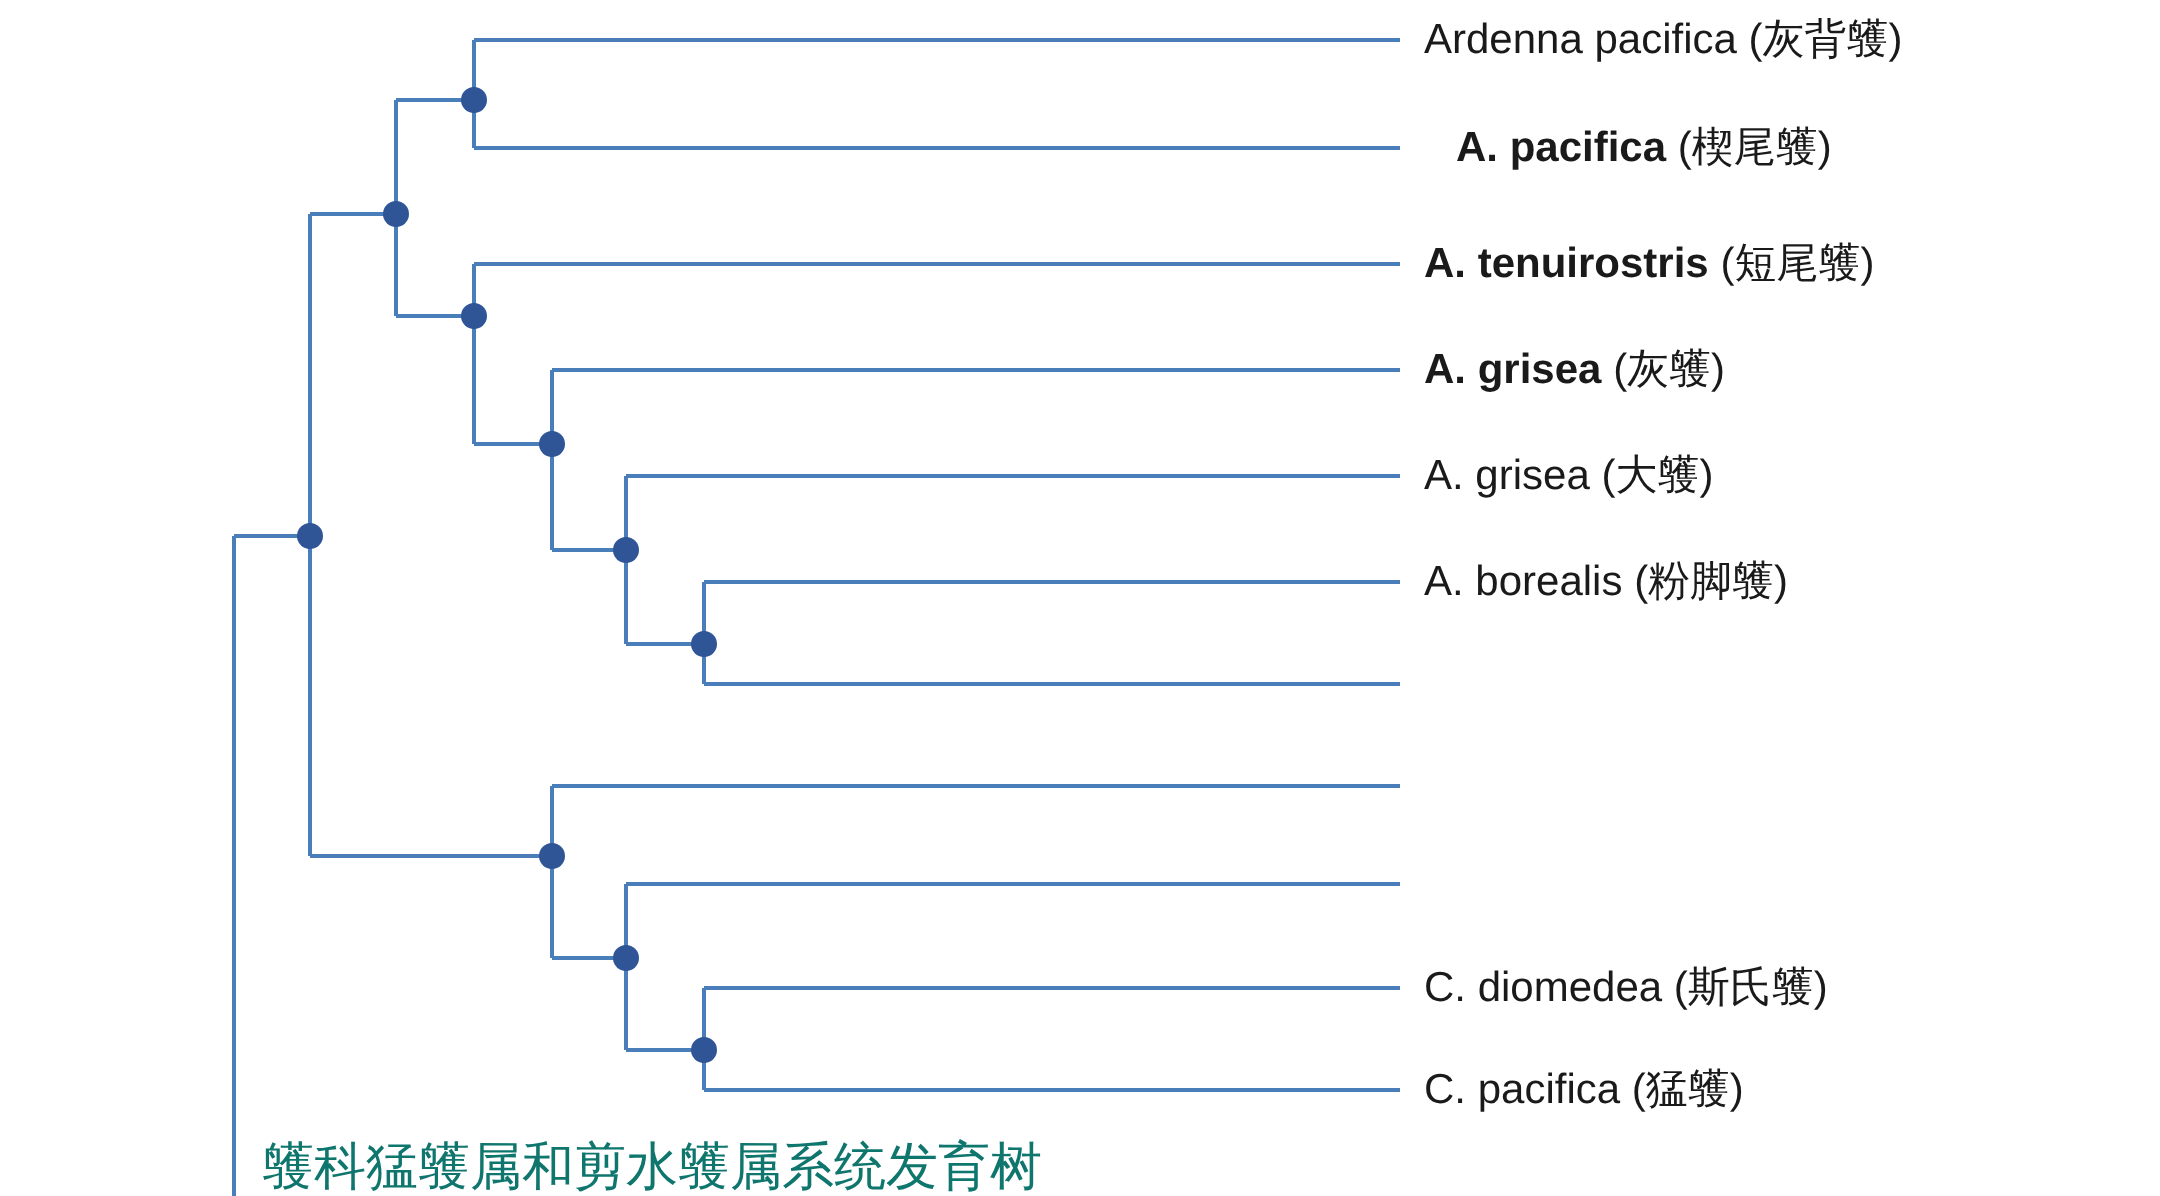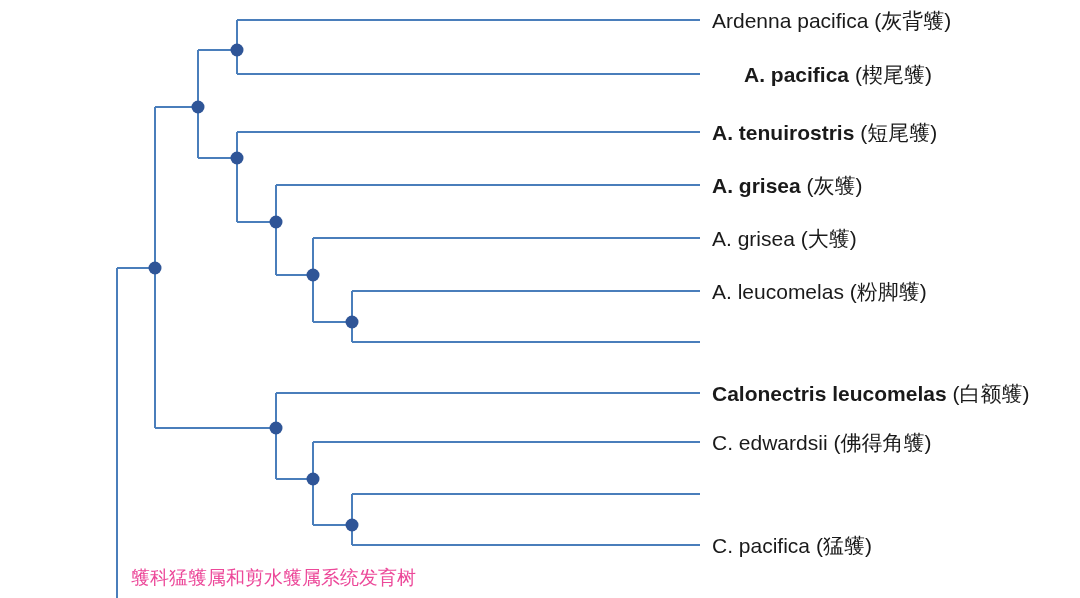--- a/index.html
+++ b/index.html
@@ -45,24 +45,23 @@
   .tip-label.bold .sci {
     font-weight: bold;
   }
   .cn {
     font-weight: normal;
     text-align: center;
   }
   .caption {
     position: absolute;
     white-space: nowrap;
-    font-size: 19px;
-    color: #ec4899;
+    font-size: 26px;
+    color: #0f766e;
     line-height: 1;
-    font-family: Liberation Mono, monospace;
   }
 </style>
 </head>
 <body>
 
 <div id="stage">
 
   <svg id="tree-svg" viewBox="0 0 1080 598">
     <g id="branch-layer">
         <line x1="155" y1="268" x2="117" y2="268" stroke="#4a7ebb" stroke-width="2.4" shape-rendering="crispEdges"></line>
@@ -107,25 +106,24 @@
         <circle cx="313" cy="275" r="6.5" fill="#2f5597"></circle>
         <circle cx="352" cy="322" r="6.5" fill="#2f5597"></circle>
         <circle cx="276" cy="428" r="6.5" fill="#2f5597"></circle>
         <circle cx="313" cy="479" r="6.5" fill="#2f5597"></circle>
         <circle cx="352" cy="525" r="6.5" fill="#2f5597"></circle>
       </g>
   </svg>
 
   <div class="tip-labels" id="tip-label-layer">
       <div class="tip-label" style="left: 712px; top: 20px;"><span class="sci">Ardenna pacifica</span> <span class="cn">(灰背鹱)</span></div>
-      <div class="tip-label bold" style="left: 744px; top: 74px;"><span class="sci">A. pacifica</span> <span class="cn">(楔尾鹱)</span></div>
+      <div class="tip-label bold" style="left: 728px; top: 74px;"><span class="sci">A. pacifica</span> <span class="cn">(楔尾鹱)</span></div>
       <div class="tip-label bold" style="left: 712px; top: 132px;"><span class="sci">A. tenuirostris</span> <span class="cn">(短尾鹱)</span></div>
       <div class="tip-label bold" style="left: 712px; top: 185px;"><span class="sci">A. grisea</span> <span class="cn">(灰鹱)</span></div>
       <div class="tip-label" style="left: 712px; top: 238px;"><span class="sci">A. grisea</span> <span class="cn">(大鹱)</span></div>
-      <div class="tip-label" style="left: 712px; top: 291px;"><span class="sci">A. leucomelas</span> <span class="cn">(粉脚鹱)</span></div>
-      <div class="tip-label bold" style="left: 712px; top: 393px;"><span class="sci">Calonectris leucomelas</span> <span class="cn">(白额鹱)</span></div>
-      <div class="tip-label" style="left: 712px; top: 442px;"><span class="sci">C. edwardsii</span> <span class="cn">(佛得角鹱)</span></div>
+      <div class="tip-label" style="left: 712px; top: 291px;"><span class="sci">A. borealis</span> <span class="cn">(粉脚鹱)</span></div>
+      <div class="tip-label" style="left: 712px; top: 494px;"><span class="sci">C. diomedea</span> <span class="cn">(斯氏鹱)</span></div>
       <div class="tip-label" style="left: 712px; top: 545px;"><span class="sci">C. pacifica</span> <span class="cn">(猛鹱)</span></div>
     </div>
 
   <div class="caption" id="figure-caption" style="left: 131px; top: 570px;">鹱科猛鹱属和剪水鹱属系统发育树</div>
 
 </div>
 
 </body></html>

